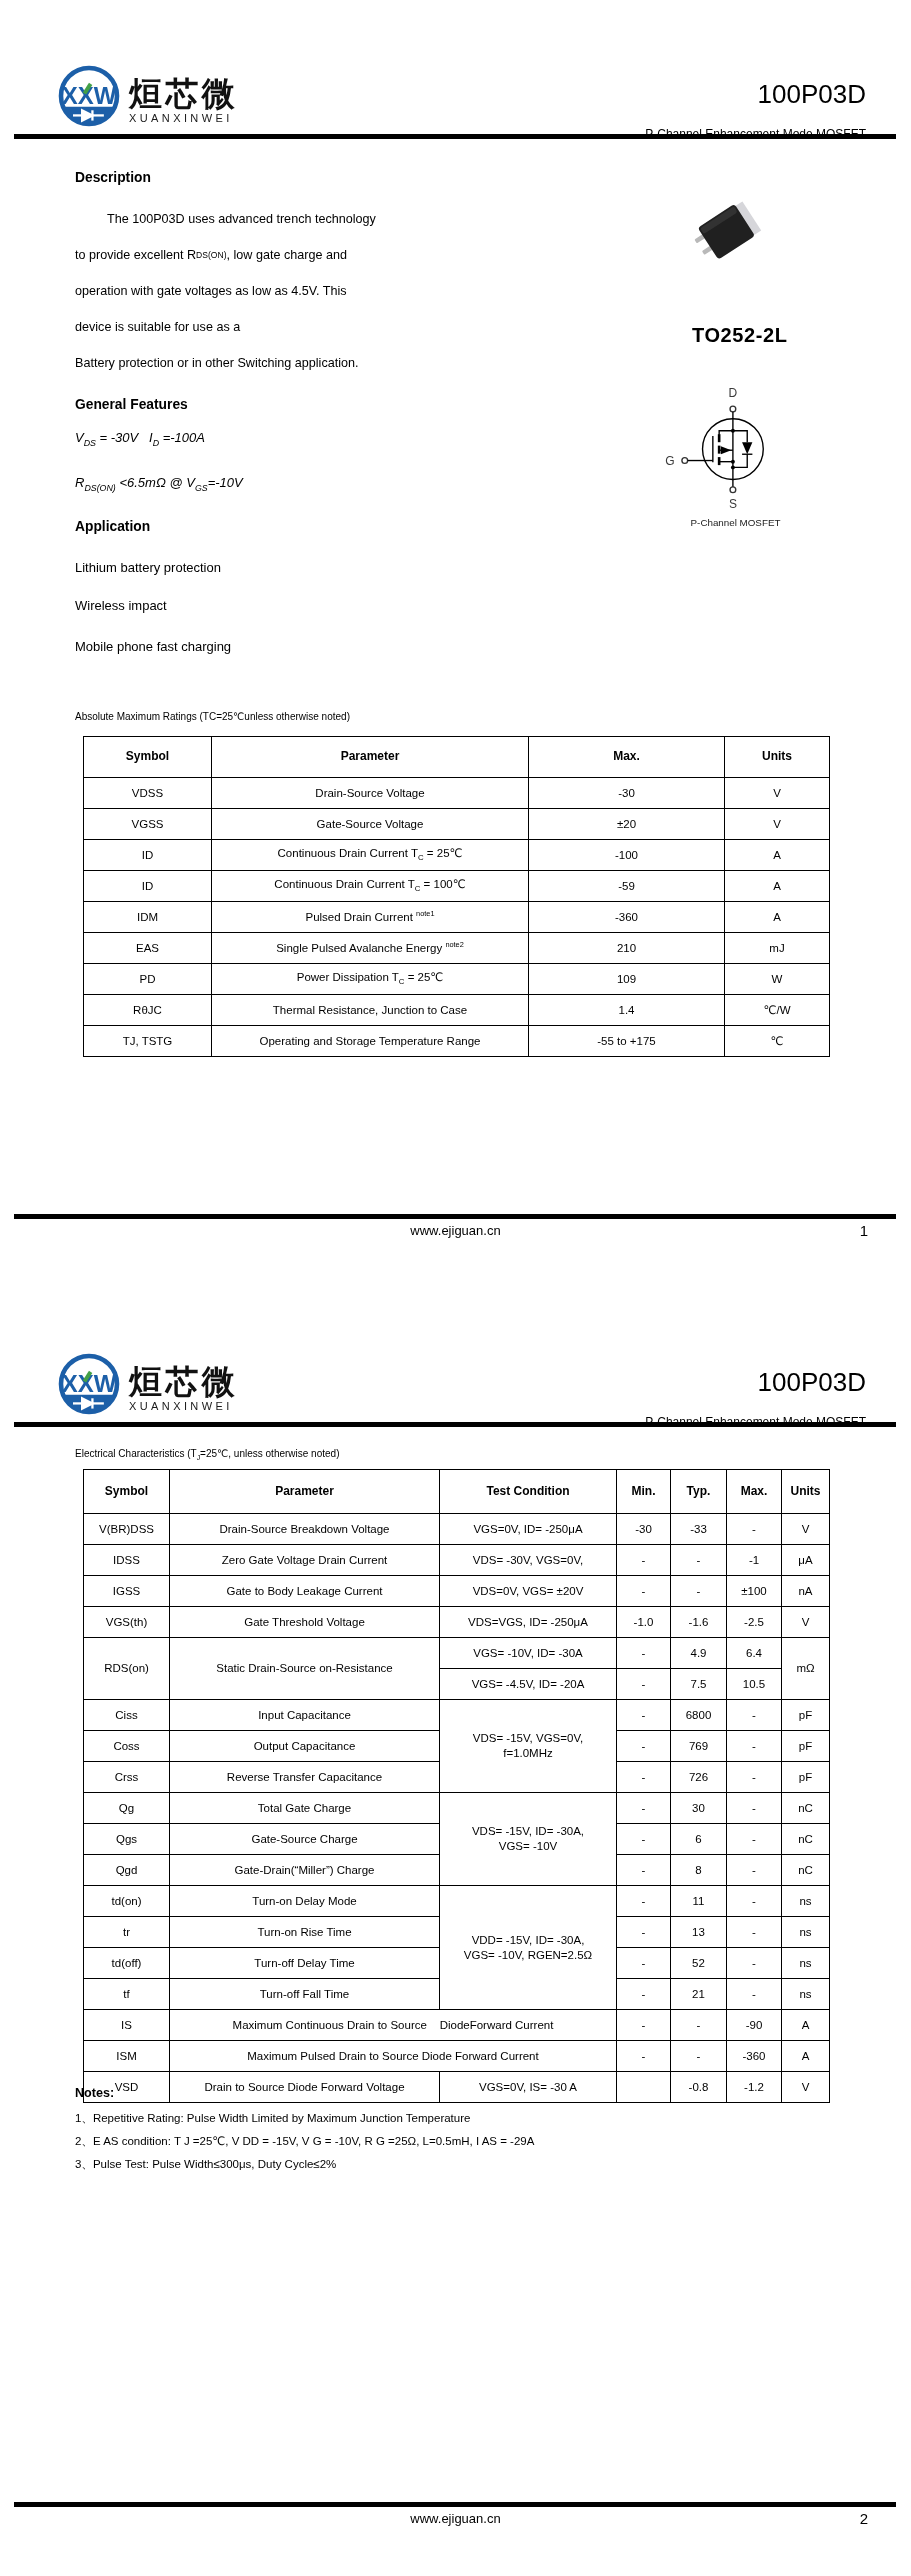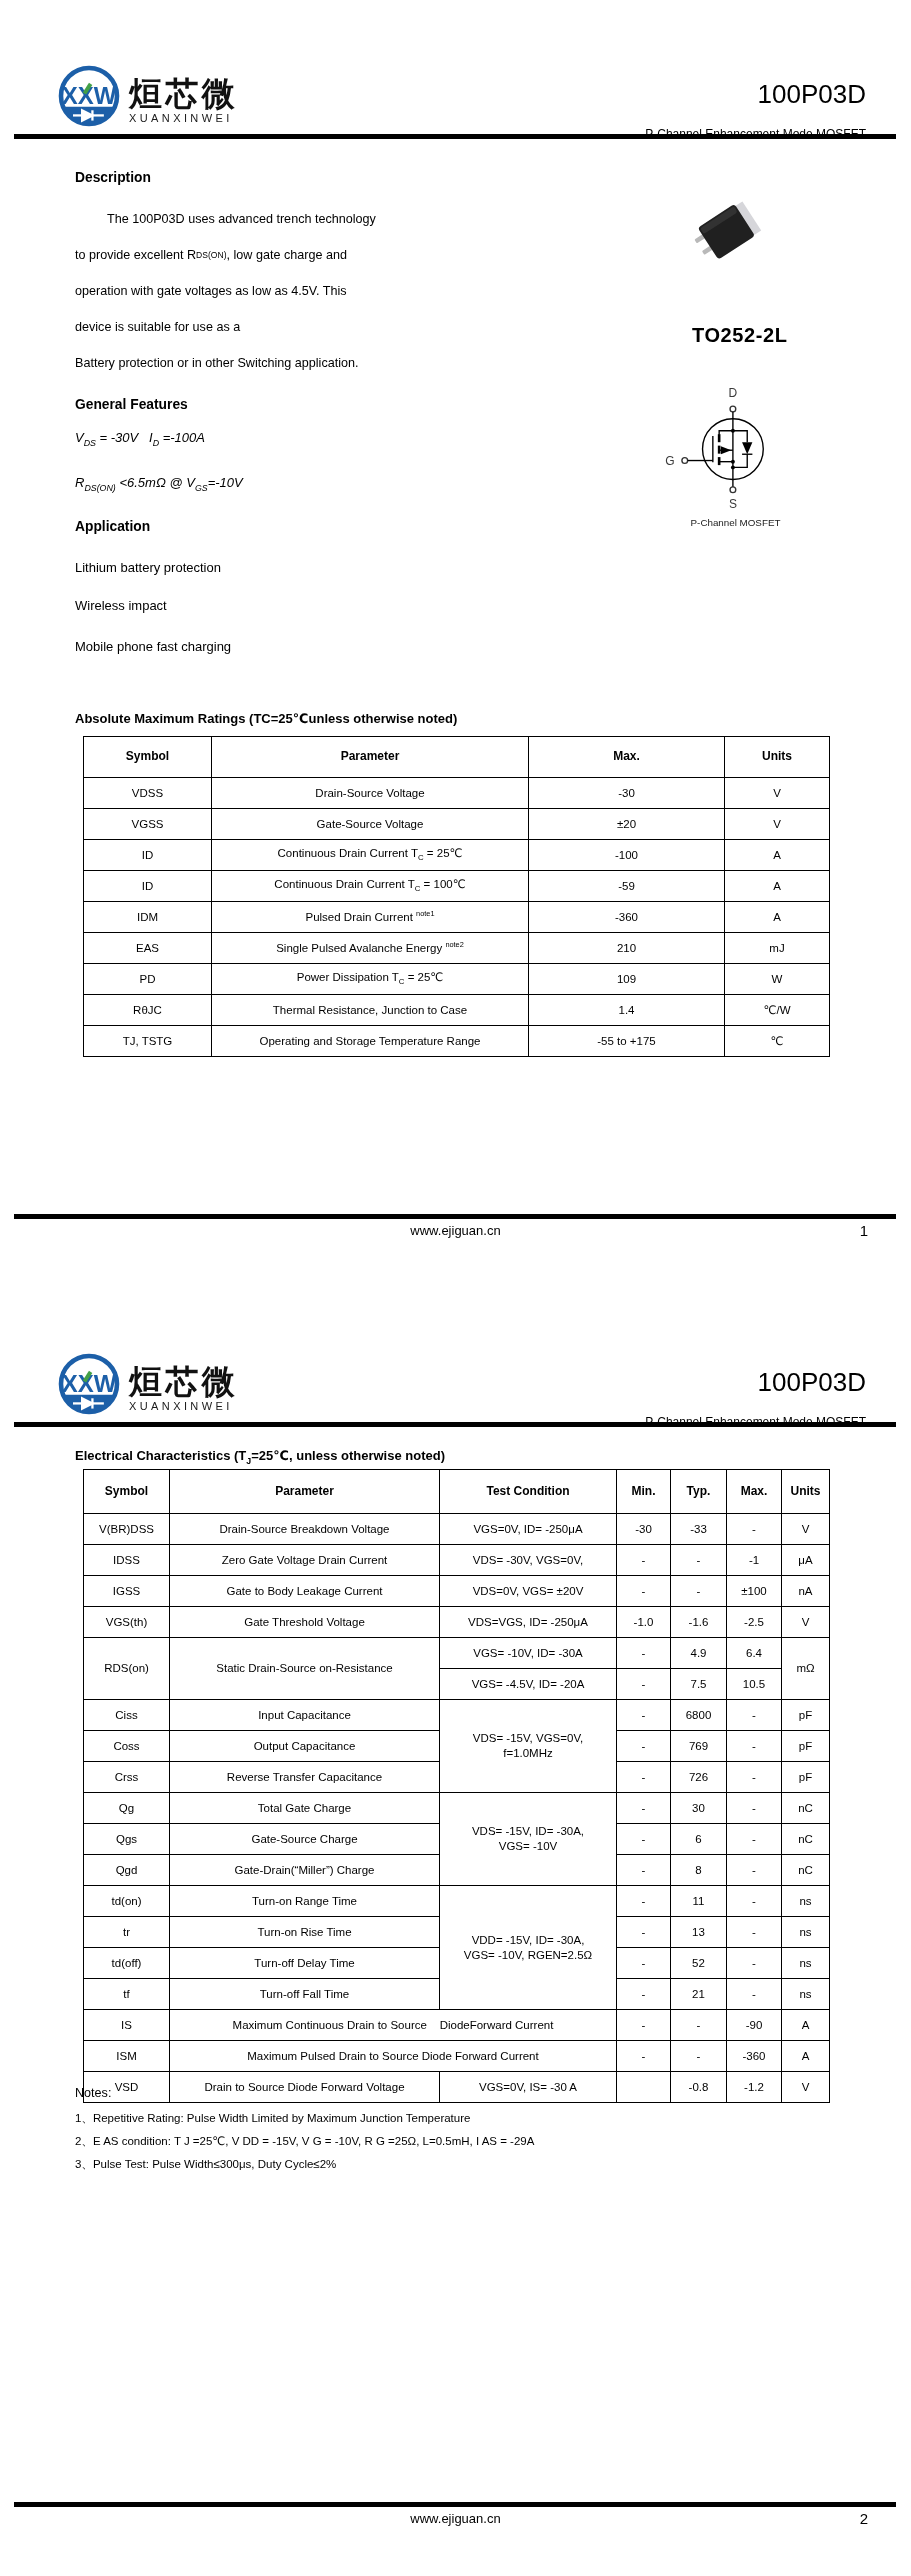--- a/index.html
+++ b/index.html
@@ -28,36 +28,36 @@
   .feat-line { font-size:13px;font-style:italic; }
   .app-item { font-size:13px; }
   sub { font-size:68%; }
   sup { font-size:64%; }
 
   
   .pkg-name { font-size:20px; font-weight:bold; letter-spacing:0.6px; }
   .pkg-caption { font-size:9.8px; color:#222; text-align:center; width:103px; }
 
   
-  .tbl-title { font-size:13px; font-weight:bold; }
+  .tbl-title { font-size:10px; font-weight:normal; }
   table.dt { border-collapse:collapse; table-layout:fixed; border:1.7px solid #000; }
   table.dt th, table.dt td {
     border:1.1px solid #000; text-align:center; vertical-align:middle;
     padding:1.1px 3.4px; font-size:11.5px; line-height:1.3; overflow:hidden;
   }
   table.dt th { font-size:12px; font-weight:bold; }
   #abs-table thead tr { height:41px; }
   #abs-table tbody tr { height:31px; }
   #elec-table thead tr { height:44px; }
   #elec-table tbody tr { height:31px; }
   #elec-table td { font-size:11.5px; }
   td.va-top { vertical-align:top; padding-top:6.9px; }
 
   
-  .notes-heading { font-size:12.6px; font-weight:normal; }
+  .notes-heading { font-size:12.6px; font-weight:bold; }
   .note-item { font-size:11.5px; height:23px; display:flex; align-items:center; }
 
   
   .footer-site { font-size:13px; text-align:center; width:911px; }
   .page-num { font-size:15px; }
 </style>
 </head>
 <body>
 
 <div class="sheet">
@@ -374,21 +374,21 @@
         <tr>
           <td>Qgd</td>
           <td>Gate-Drain(“Miller”) Charge</td>
           <td>-</td>
           <td>8</td>
           <td>-</td>
           <td>nC</td>
         </tr>
         <tr>
           <td>td(on)</td>
-          <td>Turn-on Range Time</td>
+          <td>Turn-on Delay Mode</td>
           <td rowspan="4">VDD= -15V, ID= -30A,<br>VGS= -10V, RGEN=2.5Ω</td>
           <td>-</td>
           <td>11</td>
           <td>-</td>
           <td>ns</td>
         </tr>
         <tr>
           <td>tr</td>
           <td>Turn-on Rise Time</td>
           <td>-</td>

